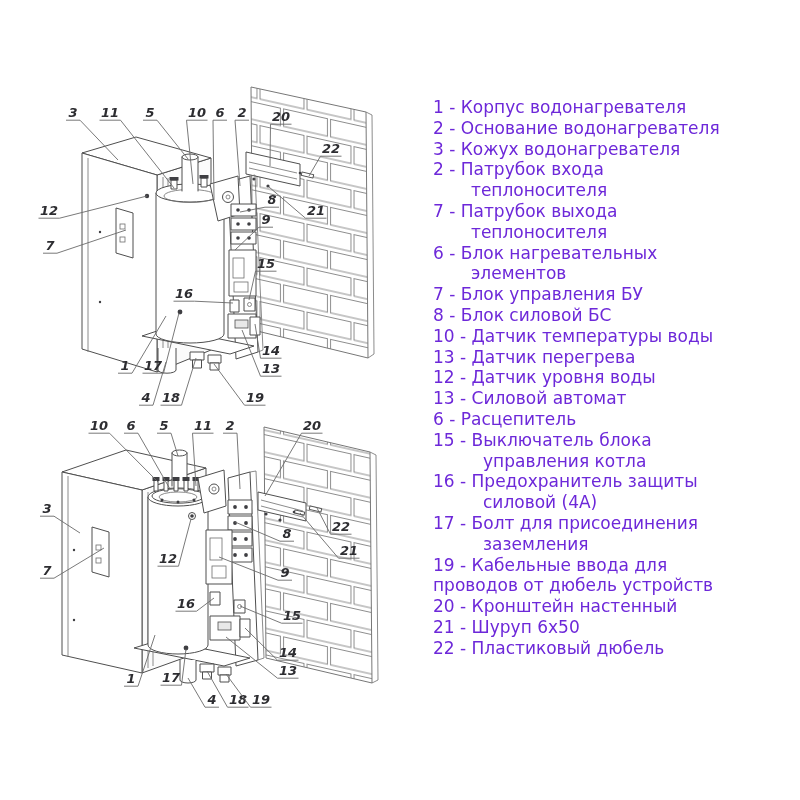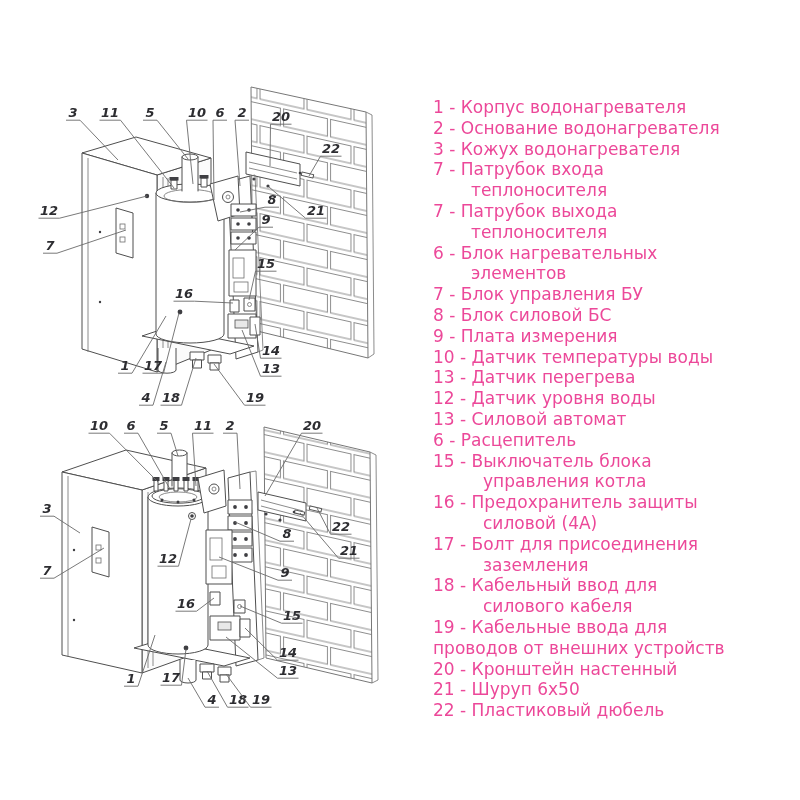--- a/index.html
+++ b/index.html
@@ -10,21 +10,21 @@
   .wf{fill:#ffffff;stroke:#4f4f4f;stroke-width:1;stroke-linejoin:round;}
   .fc{fill:#fbfbfb;stroke:#4f4f4f;stroke-width:1;stroke-linejoin:round;}
   .ln{stroke:#4f4f4f;stroke-width:1;fill:none;stroke-linecap:round;stroke-linejoin:round;}
   .thin{stroke:#6e6e6e;stroke-width:.8;fill:none;}
   .dk{fill:#3e3e42;stroke:none;}
   .knob{fill:#e8e8e8;stroke:#4f4f4f;stroke-width:.8;}
   .ld{stroke:#6a6a6a;stroke-width:.9;fill:none;}
   text.co{font-family:"DejaVu Sans","Liberation Sans",sans-serif;font-size:13px;
     font-style:italic;font-weight:700;fill:#2d2d31;}
   
-  #legend{position:absolute;left:433px;top:97px;width:367px;color:#ec4899;
+  #legend{position:absolute;left:433px;top:97px;width:367px;color:#6d28d9;
     font-size:17px;line-height:20.8px;}
   .lg-line{white-space:nowrap;}
 </style>
 </head>
 <body>
 
 <div id="canvas">
 
 <svg id="diagram-svg" width="800" height="800" viewBox="0 0 800 800">
   <defs>
@@ -413,41 +413,38 @@
       <div class="lg-item">
         <div class="lg-line">1 - Корпус водонагревателя</div>
       </div>
       <div class="lg-item">
         <div class="lg-line">2 - Основание водонагревателя</div>
       </div>
       <div class="lg-item">
         <div class="lg-line">3 - Кожух водонагревателя</div>
       </div>
       <div class="lg-item">
-        <div class="lg-line">7 - Патрубок входа</div>
+        <div class="lg-line">2 - Патрубок входа</div>
         <div class="lg-line" style="padding-left: 38px;">теплоносителя</div>
       </div>
       <div class="lg-item">
         <div class="lg-line">7 - Патрубок выхода</div>
         <div class="lg-line" style="padding-left: 38px;">теплоносителя</div>
       </div>
       <div class="lg-item">
         <div class="lg-line">6 - Блок нагревательных</div>
         <div class="lg-line" style="padding-left: 38px;">элементов</div>
       </div>
       <div class="lg-item">
         <div class="lg-line">7 - Блок управления БУ</div>
       </div>
       <div class="lg-item">
         <div class="lg-line">8 - Блок силовой БС</div>
       </div>
       <div class="lg-item">
-        <div class="lg-line">9 - Плата измерения</div>
-      </div>
-      <div class="lg-item">
         <div class="lg-line">10 - Датчик температуры воды</div>
       </div>
       <div class="lg-item">
         <div class="lg-line">13 - Датчик перегрева</div>
       </div>
       <div class="lg-item">
         <div class="lg-line">12 - Датчик уровня воды</div>
       </div>
       <div class="lg-item">
         <div class="lg-line">13 - Силовой автомат</div>
@@ -461,26 +458,22 @@
       </div>
       <div class="lg-item">
         <div class="lg-line">16 - Предохранитель защиты</div>
         <div class="lg-line" style="padding-left: 50px;">силовой (4А)</div>
       </div>
       <div class="lg-item">
         <div class="lg-line">17 - Болт для присоединения</div>
         <div class="lg-line" style="padding-left: 50px;">заземления</div>
       </div>
       <div class="lg-item">
-        <div class="lg-line">18 - Кабельный ввод для</div>
-        <div class="lg-line" style="padding-left: 50px;">силового кабеля</div>
-      </div>
-      <div class="lg-item">
         <div class="lg-line">19 - Кабельные ввода для</div>
-        <div class="lg-line" style="padding-left: 0px;">проводов от внешних устройств</div>
+        <div class="lg-line" style="padding-left: 0px;">проводов от дюбель устройств</div>
       </div>
       <div class="lg-item">
         <div class="lg-line">20 - Кронштейн настенный</div>
       </div>
       <div class="lg-item">
         <div class="lg-line">21 - Шуруп 6х50</div>
       </div>
       <div class="lg-item">
         <div class="lg-line">22 - Пластиковый дюбель</div>
       </div>

